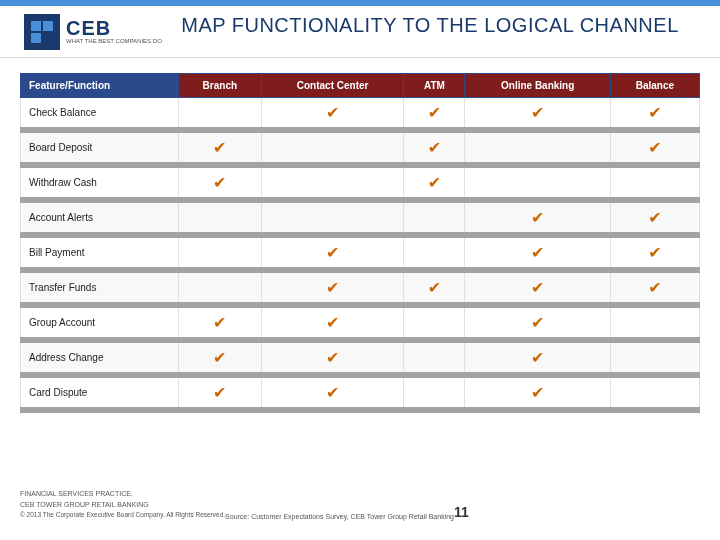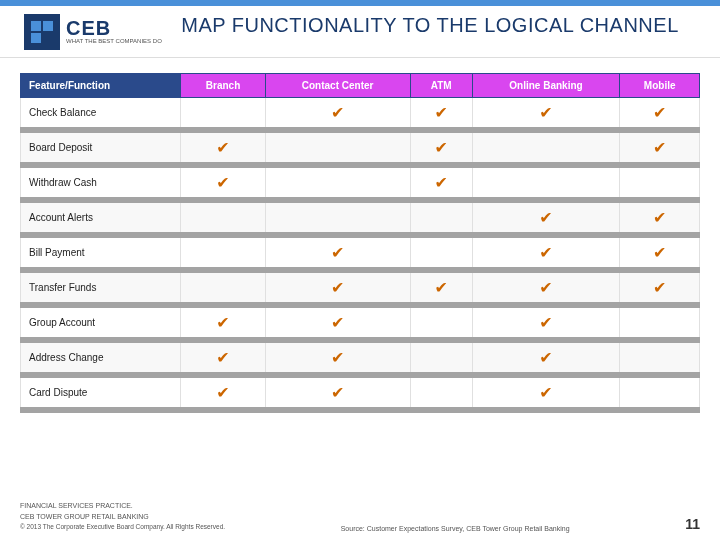--- a/index.html
+++ b/index.html
@@ -80,21 +80,21 @@
       padding: 10px 20px;
     }
 
     table {
       width: 100%;
       border-collapse: collapse;
       margin-top: 5px;
     }
 
     thead tr {
-      background: #d946ef;
+      background: #7f1d1d;
       margin-left: 24px;
     }
 
     thead th {
       color: white;
       font-size: 10px;
       font-weight: bold;
       padding: 6px 8px;
       text-align: center;
       border: 1px solid #2a4a8b;
@@ -129,25 +129,24 @@
     }
 
     .check-mark {
       color: #cc6600;
       font-size: 16px;
       display: inline-block;
     }
 
     .footer {
       position: absolute;
-      bottom: 8px;
+      bottom: 20px;
       left: 20px;
       right: 20px;
       display: flex;
-      justify-content: space-between;
       align-items: flex-end;
     }
 
     .footer-left {
       font-size: 7px;
       color: #555;
       line-height: 1.5;
     }
 
     .footer-left .practice {
@@ -198,21 +197,21 @@
 
 <div class="main-content">
   <table>
     <thead>
       <tr>
         <th>Feature/Function</th>
         <th>Branch</th>
         <th>Contact Center</th>
         <th>ATM</th>
         <th>Online Banking</th>
-        <th>Mobile</th>
+        <th>Balance</th>
       </tr>
     </thead>
     <tbody id="table-body">
     <tr>
           <td>Check Balance</td>
           <td></td>
           <td><span class="check-mark">✔</span></td>
           <td><span class="check-mark">✔</span></td>
           <td><span class="check-mark">✔</span></td>
           <td><span class="check-mark">✔</span></td>

